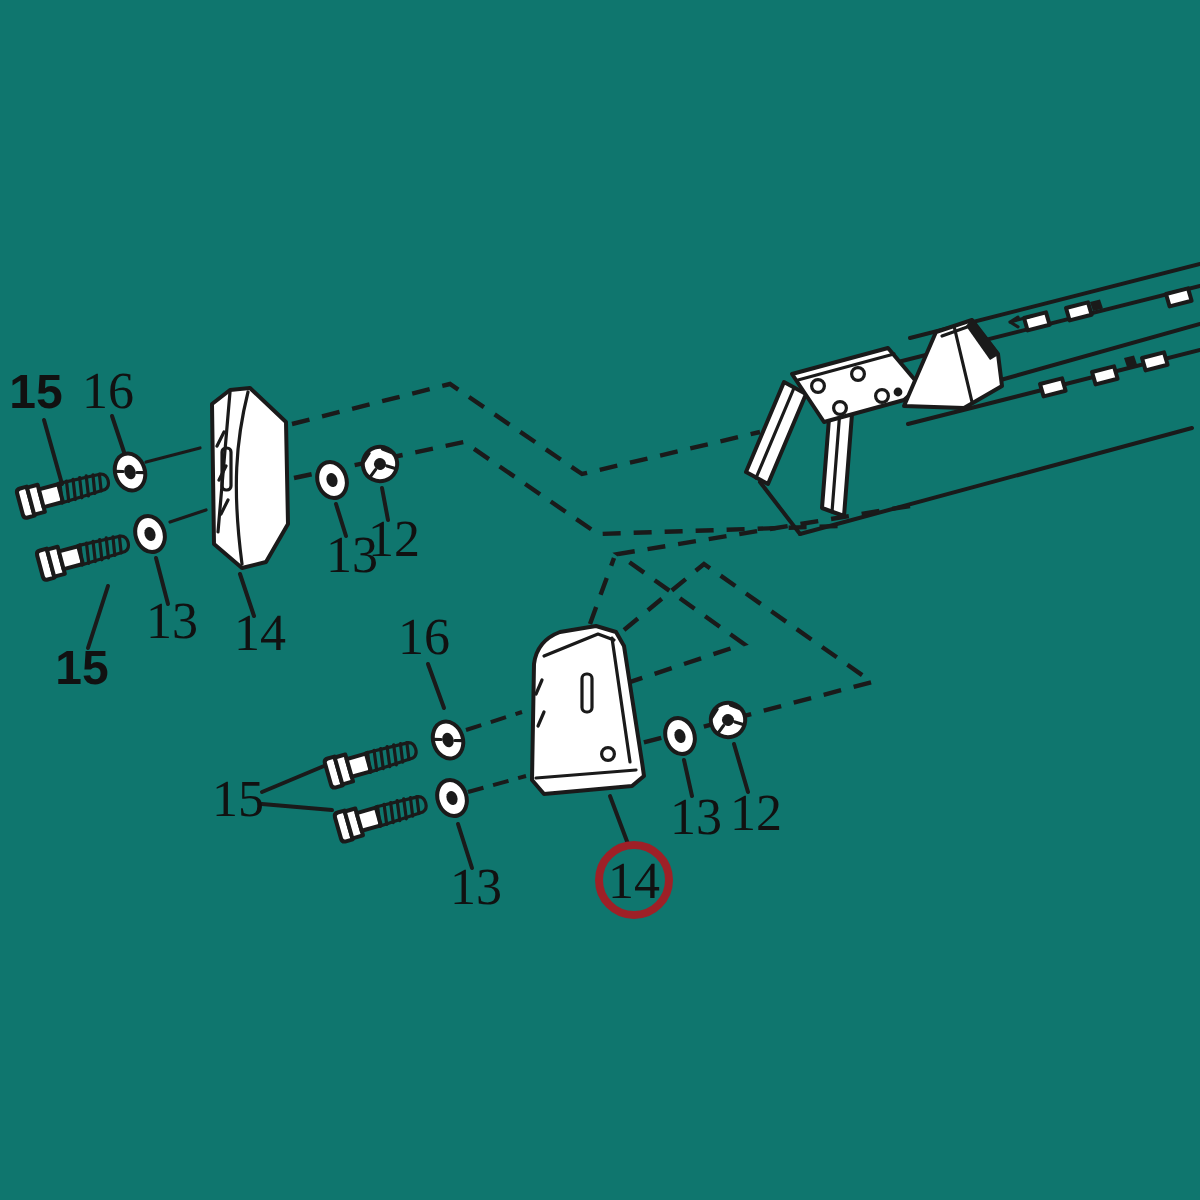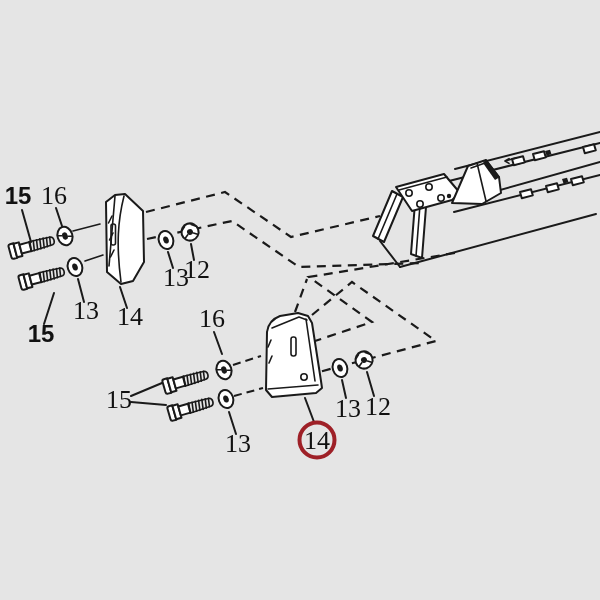--- a/index.html
+++ b/index.html
@@ -1,16 +1,16 @@
 <!DOCTYPE html>
 <html><head>
 <meta charset="utf-8">
 <style>
   html,body { margin:0; padding:0; background:#fff; }
-  .stage { position:relative; width:600px; height:600px; background:#e5e5e5; overflow:hidden;
+  .stage { position:relative; width:600px; height:600px; background:#0f766e; overflow:hidden;
            font-family:"Liberation Serif", serif; }
   svg { display:block; }
   .ln      { fill:none; stroke:#1a1a1a; stroke-width:2;   stroke-linecap:round; stroke-linejoin:round; }
   .ln-thin { fill:none; stroke:#1a1a1a; stroke-width:1.6; stroke-linecap:round; stroke-linejoin:round; }
   .dash    { fill:none; stroke:#1a1a1a; stroke-width:2.2; stroke-dasharray:9 6.5; stroke-linecap:butt; }
   .dash-s  { fill:none; stroke:#1a1a1a; stroke-width:2;   stroke-dasharray:8 5;   stroke-linecap:butt; }
   .fillw   { fill:#ffffff; stroke:#1a1a1a; stroke-width:2; stroke-linejoin:round; }
   .blob    { fill:#1a1a1a; stroke:none; }
   .lbl     { font-family:"Liberation Serif", serif; font-size:26px; fill:#111111; text-anchor:middle; }
   .lbl-b   { font-family:"Liberation Sans", sans-serif; font-weight:700; font-size:24px; fill:#111111; text-anchor:middle; }

